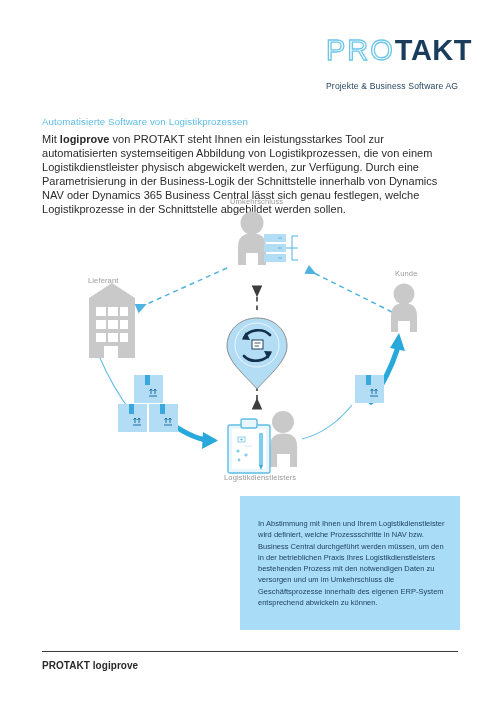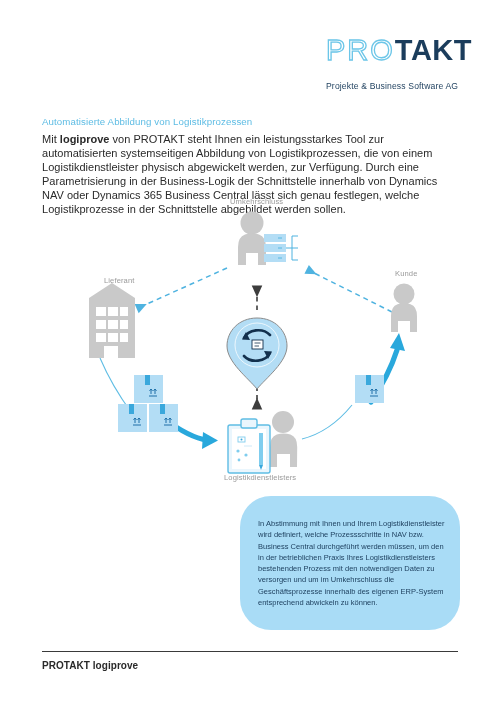--- a/index.html
+++ b/index.html
@@ -41,29 +41,28 @@
 
   
   .diagram{position:absolute;left:0;top:190px;width:500px;height:310px;}
   .diagram svg{display:block;}
 
   .node-label{
     position:absolute;font-size:7.6px;color:#9a9a9a;white-space:nowrap;
     letter-spacing:.1px;
   }
   #lbl-auftraggeber{left:230px;top:197px;}
-  #lbl-lieferant{left:104px;top:276px;}
+  #lbl-lieferant{left:88px;top:276px;}
   #lbl-kunde{left:395px;top:261px;margin-top:8px;}
   #lbl-ldl{left:224px;top:473px;}
 
   
   .infopanel{
     position:absolute;left:240px;top:496px;width:220px;height:134px;
     background:#a9dcf6;
-    border-radius:31px;
   }
   .infopanel p{
     margin:0;position:absolute;left:18px;top:22px;width:188px;
     font-size:7.5px;line-height:11.3px;color:#1b3d5c;letter-spacing:.01px;
   }
 
   
   .footer-rule{
     position:absolute;left:42px;top:651px;width:416px;height:1px;
     background:#3a3a3a;
@@ -76,21 +75,21 @@
 </head>
 <body>
 
 <div class="page">
 
   <div class="logo-block">
     <div class="logo-word"><span class="logo-pro">PRO</span><span class="logo-takt">TAKT</span></div>
     <div class="logo-sub">Projekte &amp; Business Software AG</div>
   </div>
 
-  <div class="heading">Automatisierte Abbildung von Logistikprozessen</div>
+  <div class="heading">Automatisierte Software von Logistikprozessen</div>
 
   <div class="bodycopy"><span>Mit </span><b>logiprove</b><span> von PROTAKT steht Ihnen ein leistungsstarkes Tool zur automatisierten systemseitigen Abbildung von Logistikprozessen, die von einem Logistikdienstleister physisch abgewickelt werden, zur Verfügung. Durch eine Parametrisierung in der Business-Logik der Schnittstelle innerhalb von Dynamics NAV oder Dynamics 365 Business Central lässt sich genau festlegen, welche Logistikprozesse in der Schnittstelle abgebildet werden sollen.</span></div>
 
   <div class="diagram">
     <svg width="500" height="310" viewBox="0 0 500 310" xmlns="http://www.w3.org/2000/svg">
       <defs>
         <marker id="dashHeadL" markerWidth="9" markerHeight="9" refX="7" refY="4.5" orient="auto">
           <path d="M8,1.2 L8,7.8 L0.6,4.5 Z" fill="#4fb3e0"></path>
         </marker>
         <marker id="dashHeadUp" markerWidth="9" markerHeight="9" refX="7" refY="4.5" orient="auto">

